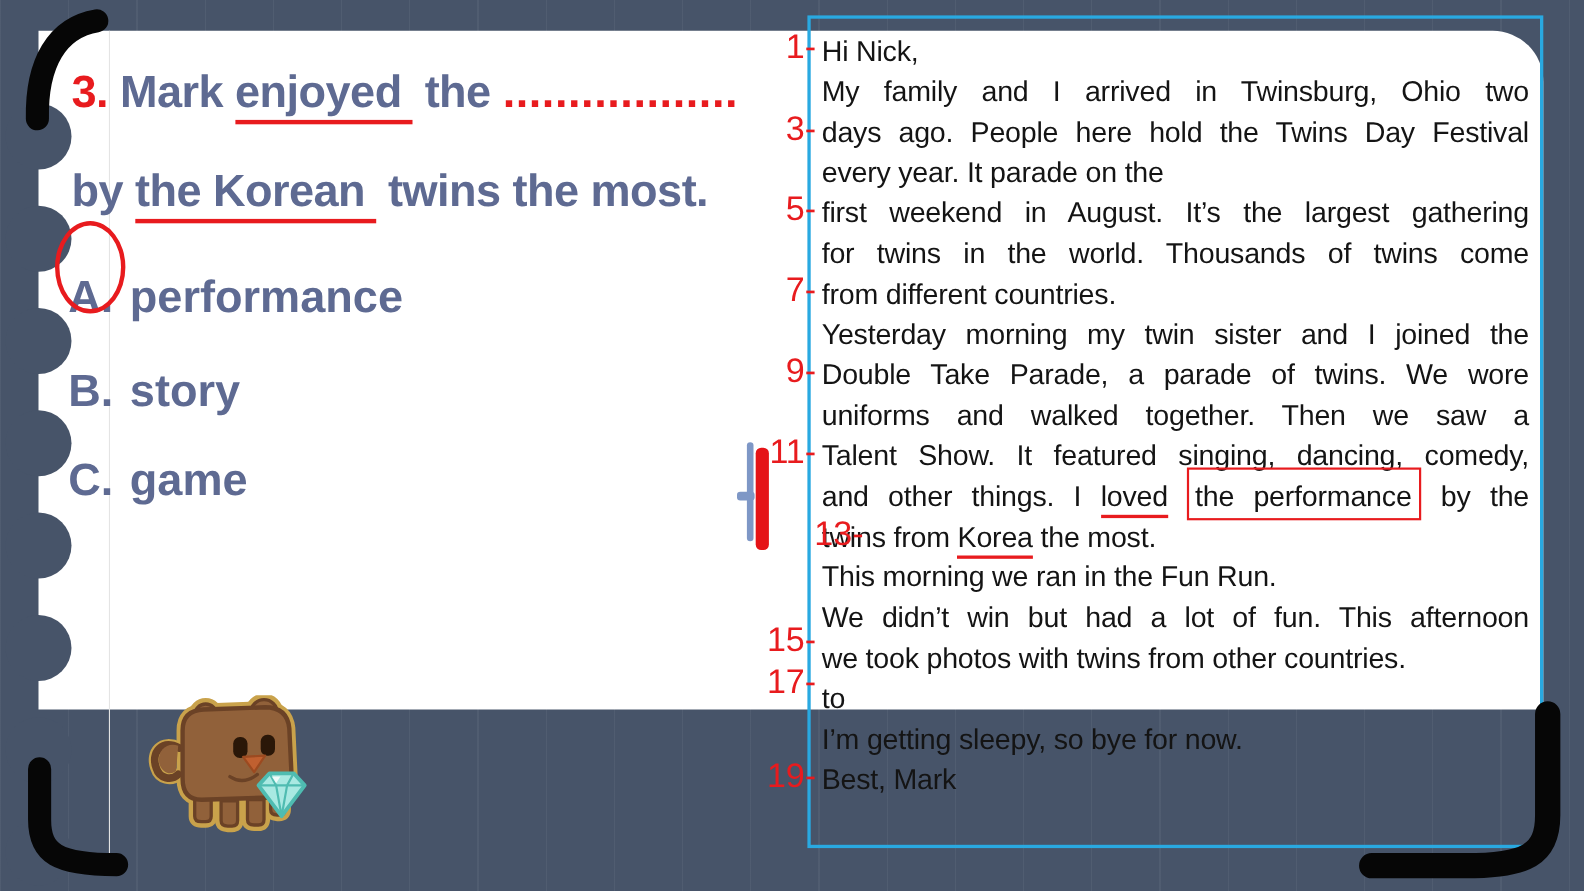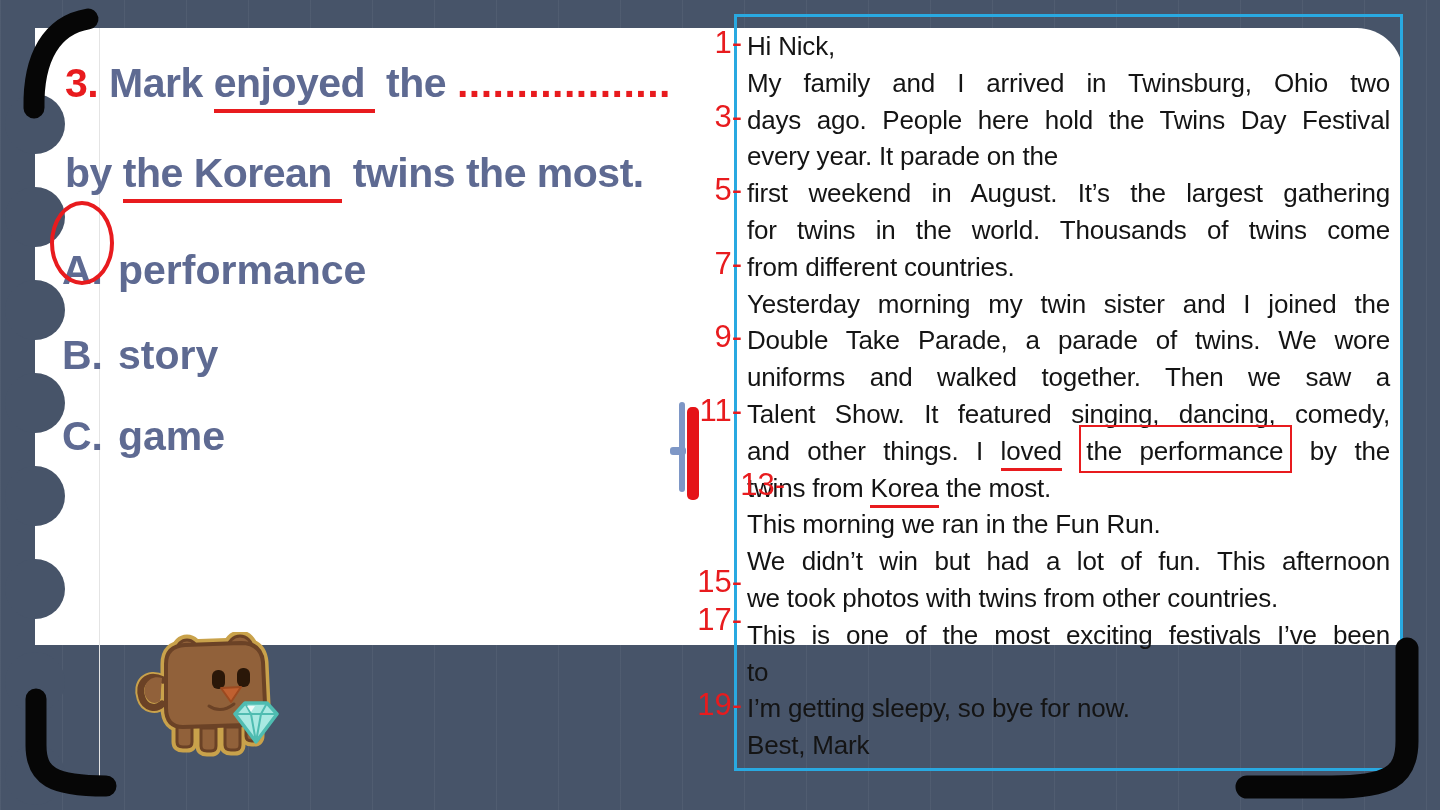--- a/index.html
+++ b/index.html
@@ -140,21 +140,20 @@
       <div class="p-line"><span>from different countries.</span></div>
       <div class="p-line just"><span>Yesterday morning my twin sister and I joined the</span></div>
       <div class="p-line just"><span>Double Take Parade, a parade of twins. We wore</span></div>
       <div class="p-line just"><span>uniforms and walked together. Then we saw a</span></div>
       <div class="p-line just"><span>Talent Show. It featured singing, dancing, comedy,</span></div>
       <div class="p-line just"><span>and other things. I </span><span class="u-red">loved</span><span> </span><span class="box-red">the performance</span><span> by the</span></div>
       <div class="p-line"><span>twins from </span><span class="u-red">Korea</span><span> the most.</span></div>
       <div class="p-line"><span>This morning we ran in the Fun Run.</span></div>
       <div class="p-line just"><span>We didn’t win but had a lot of fun. This afternoon</span></div>
       <div class="p-line"><span>we took photos with twins from other countries.</span></div>
-      <div class="p-line just"><span>This is one of the most exciting festivals I’ve been</span></div>
       <div class="p-line"><span>to</span></div>
       <div class="p-line"><span>I’m getting sleepy, so bye for now.</span></div>
       <div class="p-line"><span>Best, Mark</span></div>
     </div>
   <div id="line-numbers">
       <div class="num" style="top: 25px;">1-</div>
       <div class="num" style="top: 98.6px;">3-</div>
       <div class="num" style="top: 172.2px;">5-</div>
       <div class="num" style="top: 245.8px;">7-</div>
       <div class="num" style="top: 319.4px;">9-</div>

